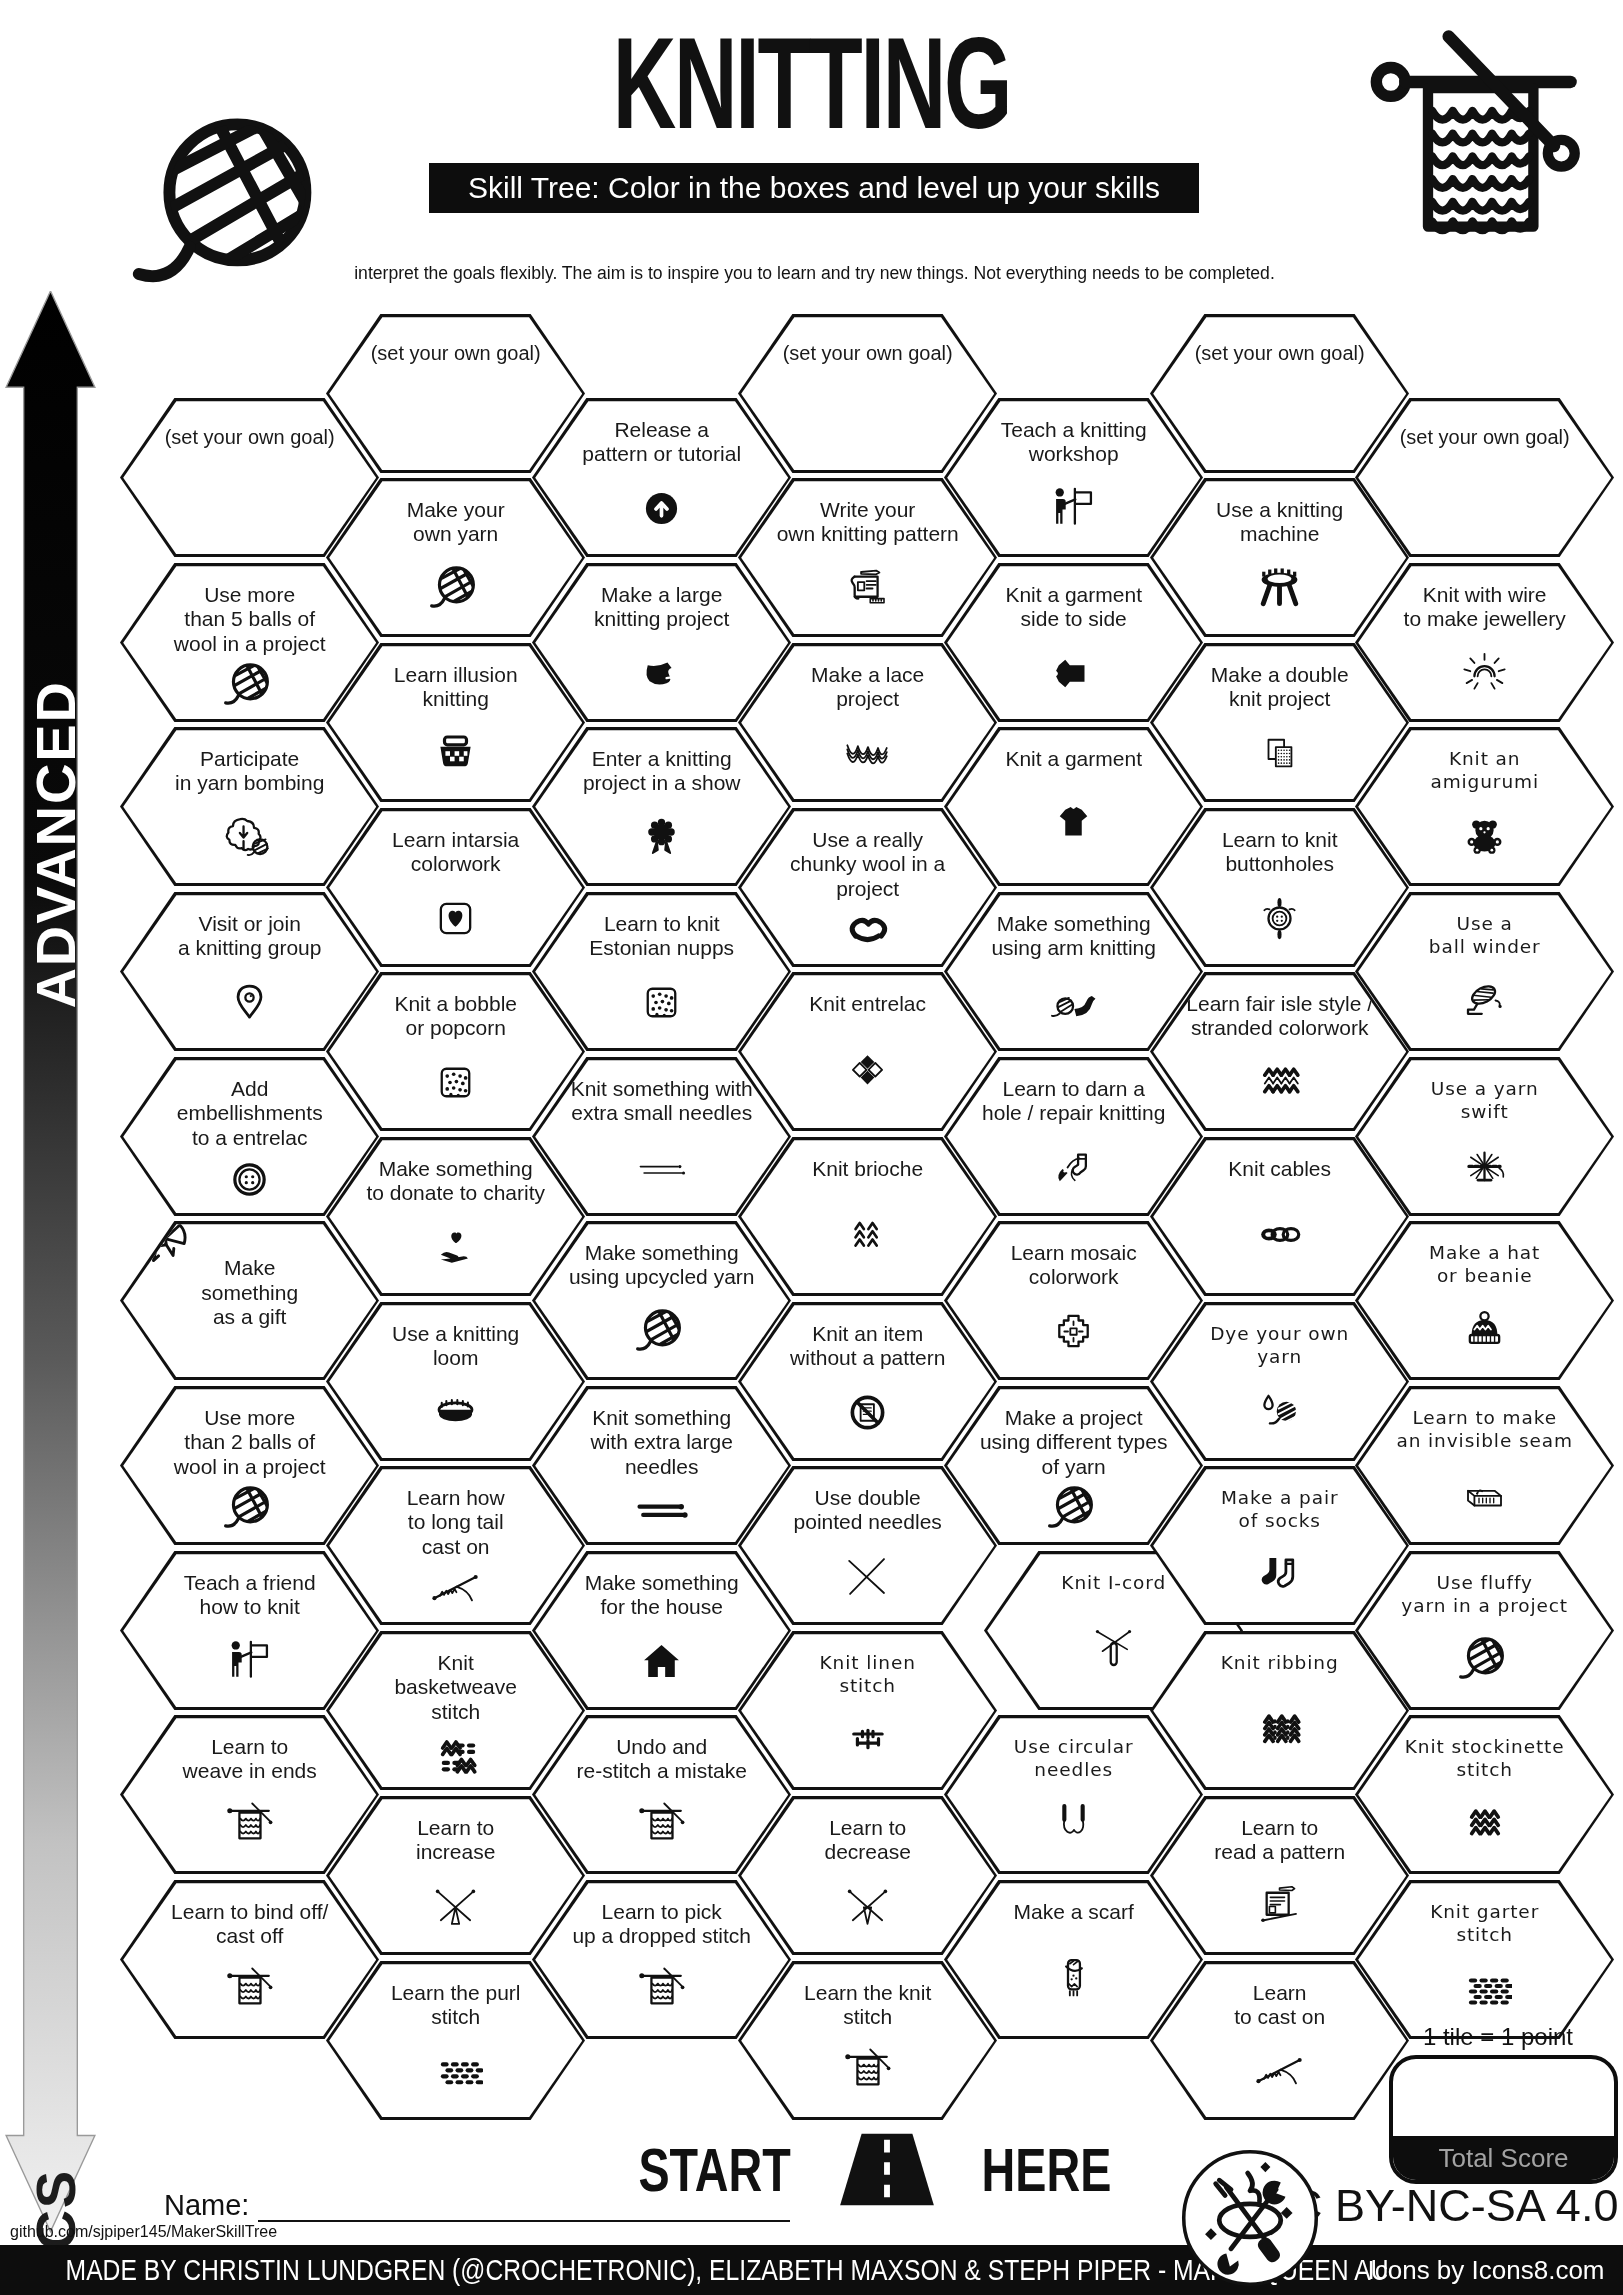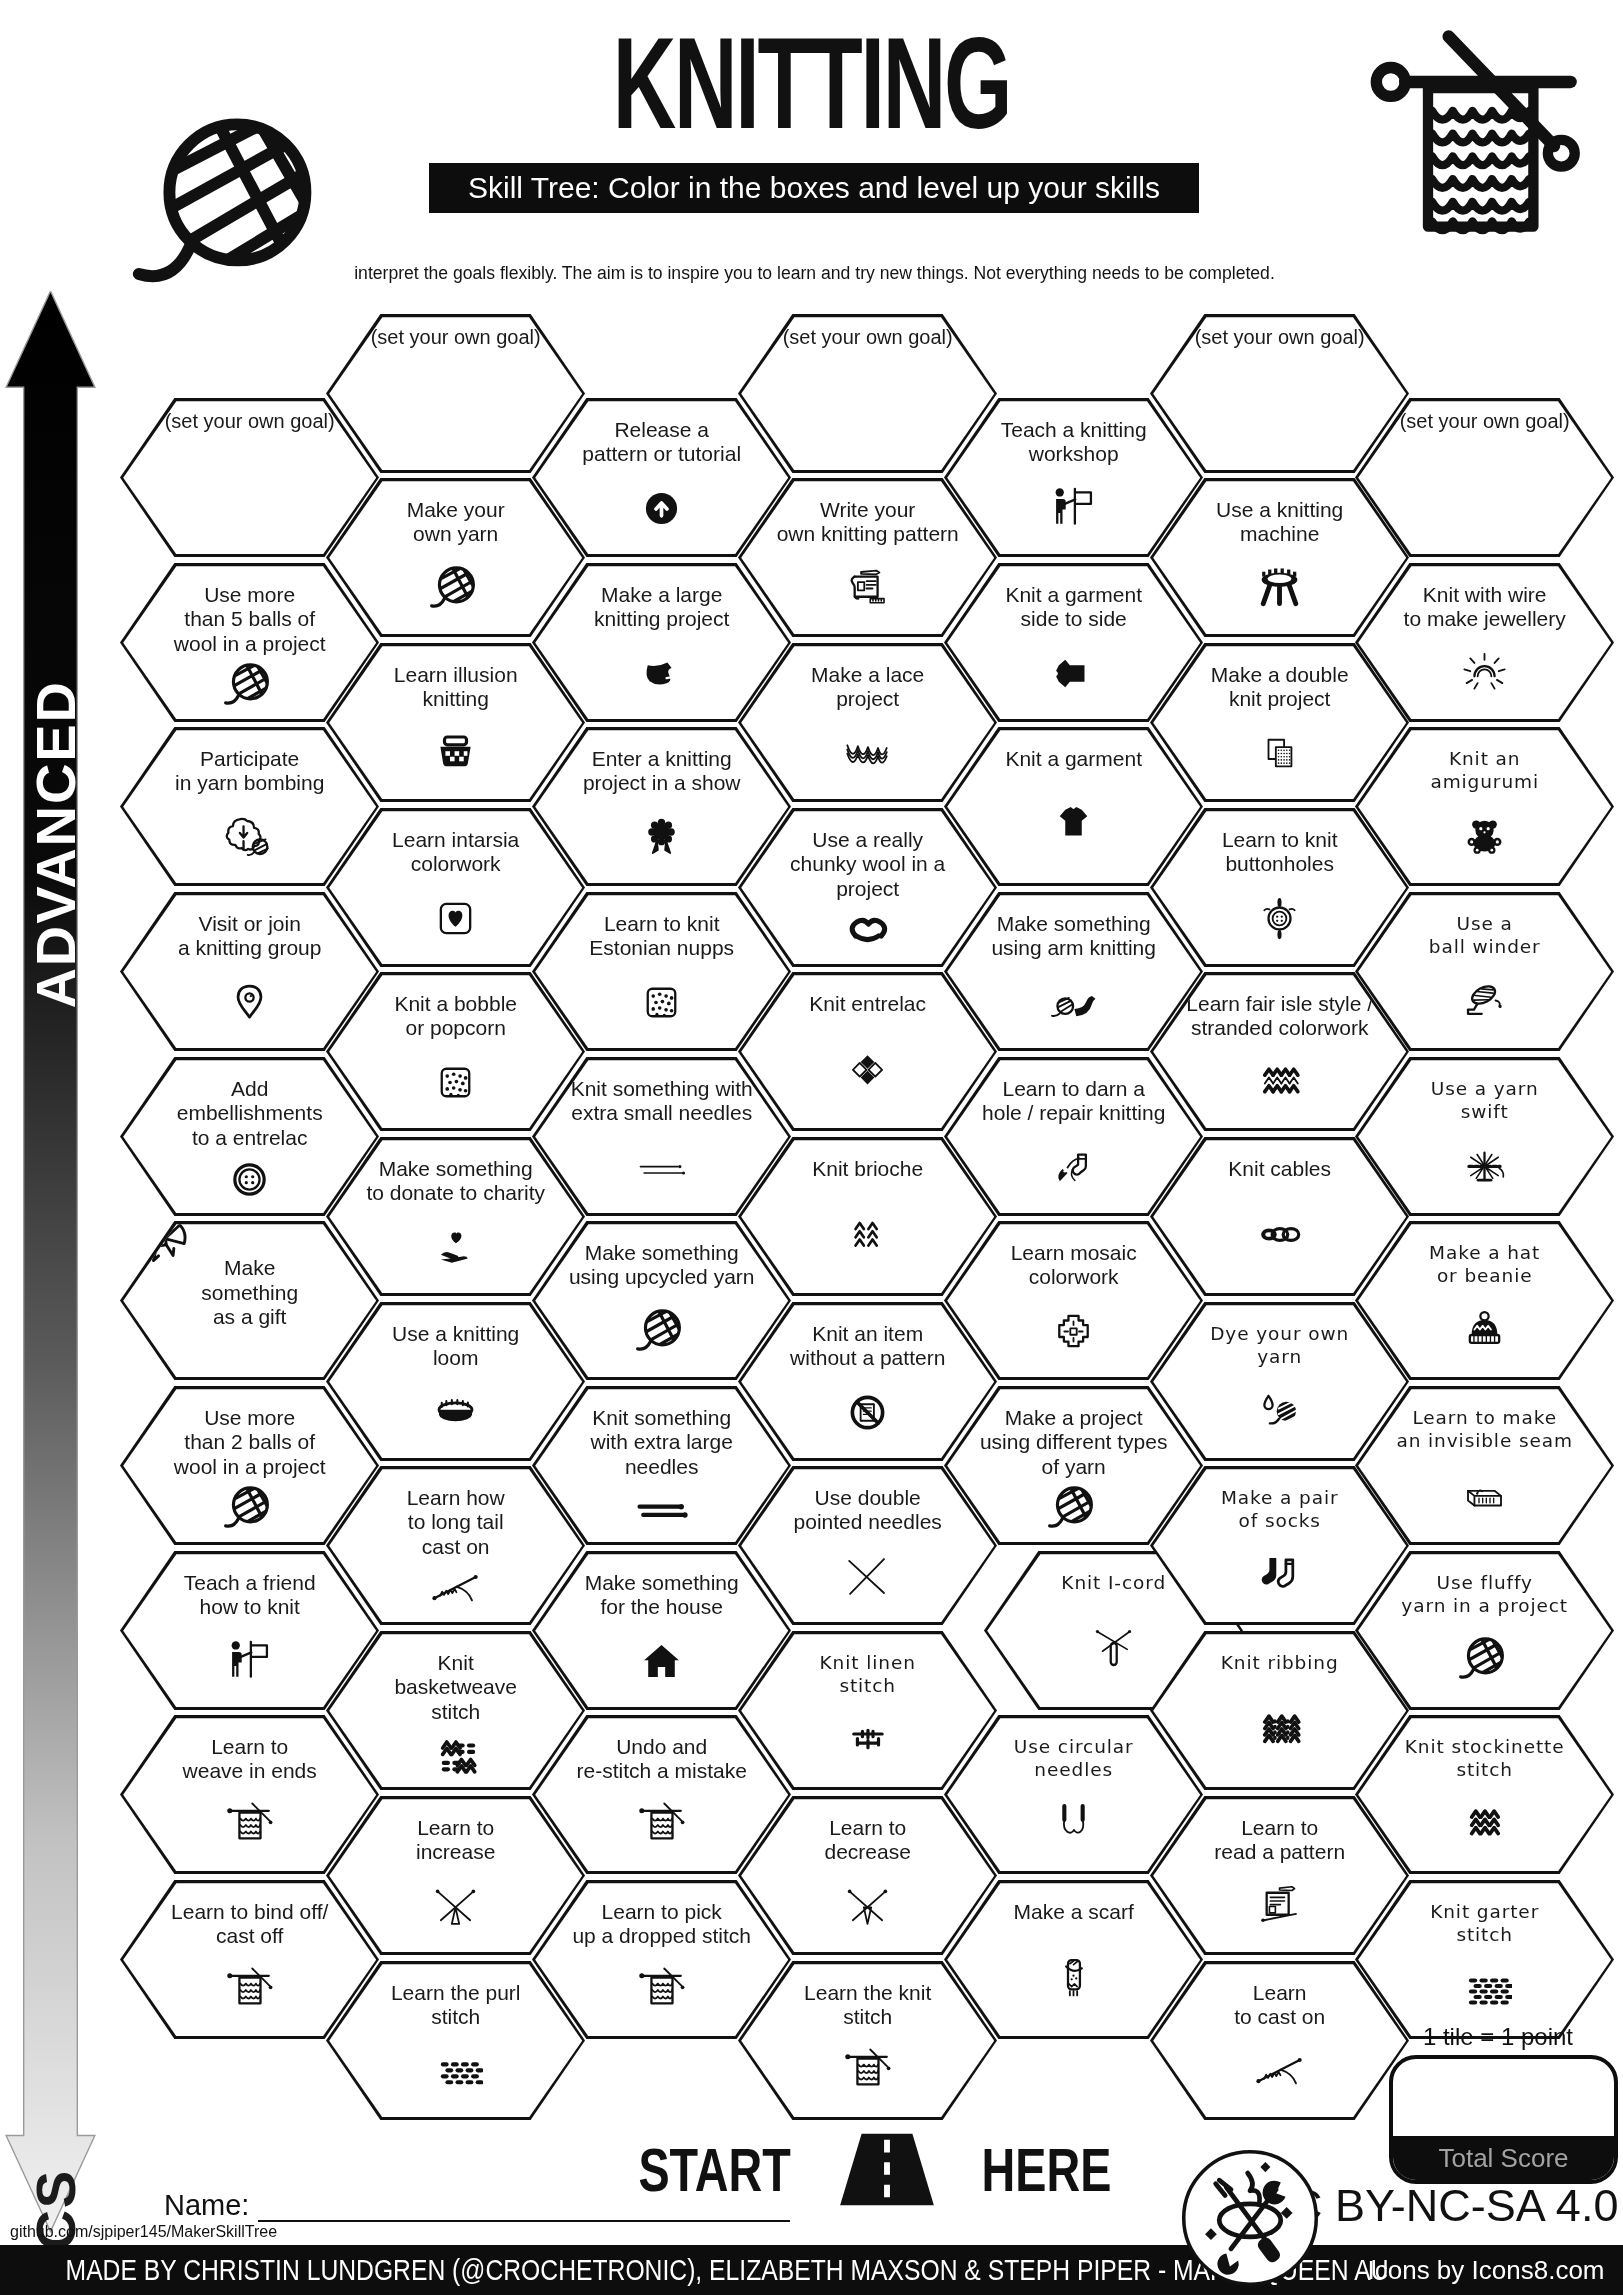--- a/index.html
+++ b/index.html
@@ -24,21 +24,21 @@
              color:#1c1c1c;font-size:56px;width:296px;text-align:center;letter-spacing:1.9px;}
   
   .hex{position:absolute;width:259px;height:159px;
        clip-path:polygon(0% 50%,21% 0%,79% 0%,100% 50%,79% 100%,21% 100%);
        background:#111;}
   .hex-in{position:absolute;left:3.2px;top:3.2px;width:253px;height:153px;
           clip-path:polygon(0% 50%,21% 0%,79% 0%,100% 50%,79% 100%,21% 100%);
           background:#fff;display:flex;flex-direction:column;align-items:center;}
   .hex-label{white-space:pre-line;text-align:center;font-size:21px;line-height:1.16;
              padding-top:16.7px;color:#1a1a1a;}
-  .hex--goal .hex-label{font-size:20px;padding-top:9px;}
+  .hex--goal .hex-label{font-size:20px;padding-top:25px;}
   .hex--alt .hex-label{font-family:"DejaVu Sans",sans-serif;font-size:18.5px;letter-spacing:0.9px;line-height:1.25;}
   .hex-icon{flex:1;display:flex;align-items:center;justify-content:center;padding-bottom:4.6px;}
   .hex-icon svg{width:55px;height:55px;}
   .hex-icon--big svg{width:65px;height:65px;}
   .corner-icon{position:absolute;left:-1.9px;top:-18.5px;width:79px;height:69px;transform:rotate(-8deg);}
   .corner-icon svg{width:100%;height:100%;}
   
   #start-row{position:absolute;left:629px;top:2128px;width:490px;display:flex;
              align-items:center;justify-content:center;gap:23px;}
   .start-word{font-size:55px;font-weight:800;letter-spacing:0px;transform:scale(.85,1.1);}

